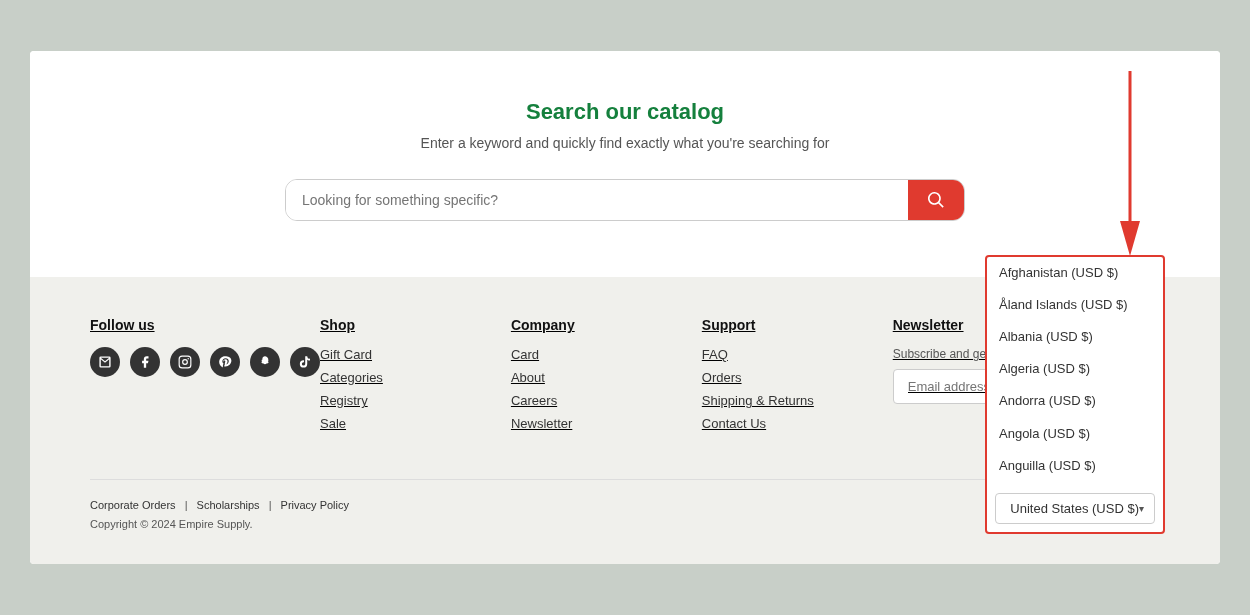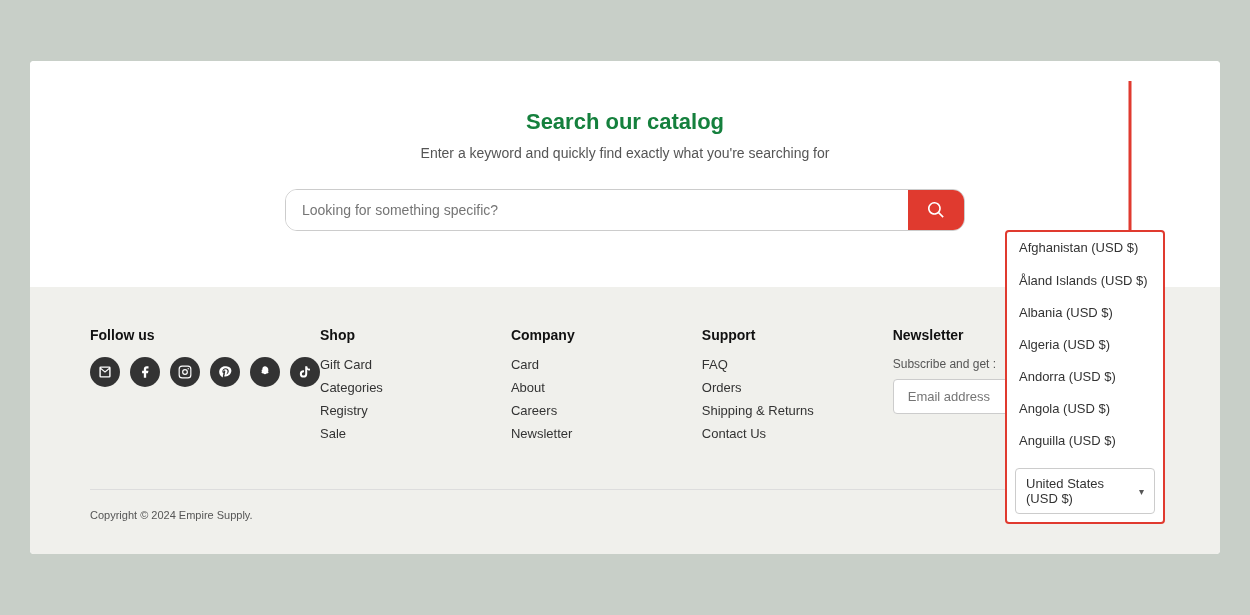--- a/index.html
+++ b/index.html
@@ -74,20 +74,21 @@
       position: relative;
     }
     .footer-columns {
       display: flex;
       gap: 0;
       justify-content: space-between;
       margin-bottom: 40px;
     }
     .footer-col {
       flex: 1;
+      text-decoration: underline;
     }
     .footer-col-title {
       font-size: 14px;
       font-weight: 700;
       color: #111;
       margin-bottom: 14px;
     }
     .footer-col-link {
       display: block;
       font-size: 13px;
@@ -167,21 +168,21 @@
       position: absolute;
       right: 55px;
       bottom: 30px;
       z-index: 10;
     }
 
     .country-dropdown-container {
       border: 2px solid #e03a2f;
       border-radius: 4px;
       background: white;
-      width: 160px;
+      width: 180px;
       overflow: hidden;
     }
     .country-list {
       max-height: 230px;
       overflow-y: scroll;
       font-size: 13px;
     }
     .country-list::-webkit-scrollbar {
       width: 10px;
     }
@@ -318,20 +319,27 @@
         <div class="footer-col-title">Newsletter</div>
         <p class="newsletter-text">Subscribe and get :</p>
         <div class="newsletter-input-row">
           <input type="email" class="newsletter-input" placeholder="Email address" style="">
         </div>
       </div>
     </div>
 
     <div class="footer-bottom">
       <div class="footer-legal">
+        <div>
+          <a>Corporate Orders</a>
+          <span class="separator">|</span>
+          <a>Scholarships</a>
+          <span class="separator">|</span>
+          <a>Privacy Policy</a>
+        </div>
         <div>Copyright © 2024 Empire Supply.</div>
       </div>
     </div>
 
     <div class="dropdown-overlay">
       <div class="country-dropdown-container">
         <div class="country-list">
           <div class="country-item">Afghanistan (USD $)</div>
           <div class="country-item">Åland Islands (USD $)</div>
           <div class="country-item">Albania (USD $)</div>

